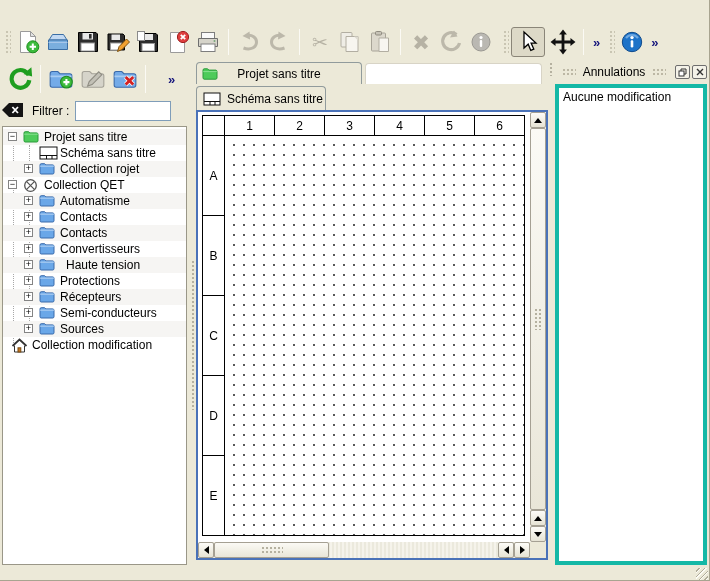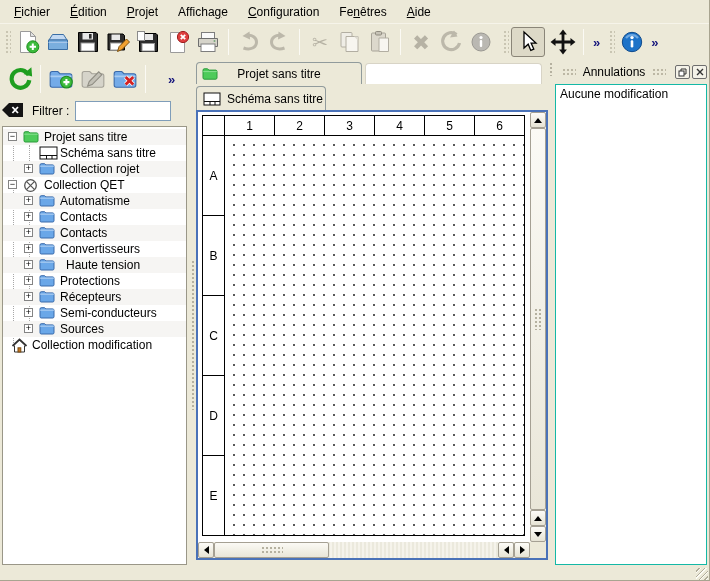--- a/index.html
+++ b/index.html
@@ -67,40 +67,31 @@
   .grip-h{width:22px;height:9px;background-image:radial-gradient(circle,#b5b1a0 1px,transparent 1.3px);background-size:4px 4px;}
   .arr{width:0;height:0;}
   .arr.up{border-left:4px solid transparent;border-right:4px solid transparent;border-bottom:5px solid #000;}
   .arr.down{border-left:4px solid transparent;border-right:4px solid transparent;border-top:5px solid #000;}
   .arr.left{border-top:4px solid transparent;border-bottom:4px solid transparent;border-right:5px solid #000;}
   .arr.right{border-top:4px solid transparent;border-bottom:4px solid transparent;border-left:5px solid #000;}
   
   .splitter{position:absolute;width:6px;}
   .split-grip{position:absolute;left:1px;width:4px;background-image:radial-gradient(circle,#b5b1a0 1px,transparent 1.3px);background-size:4px 4px;}
   
-  .undo-list{flex:1;margin:2px 3px;border:1px solid #14b8a6;background:#fff;padding:2px 4px;}
+  .undo-list{flex:1;margin:2px 3px;border:4px solid #14b8a6;background:#fff;padding:2px 4px;}
   
   .statusbar{position:absolute;left:0;top:567px;width:100%;height:14px;background:#ece9d8;}
   .size-grip{position:absolute;right:1px;bottom:1px;width:12px;height:12px;
     background:repeating-linear-gradient(135deg,transparent 0 2px,#b1ac9a 2px 3px,#fdfcf6 3px 4px);}
 </style>
 </head>
 <body>
 
 <div class="window">
 
-  <div class="menubar" id="menubar">
-      <div class="menu-item"><u>F</u>ichier</div>
-      <div class="menu-item"><u>É</u>dition</div>
-      <div class="menu-item"><u>P</u>rojet</div>
-      <div class="menu-item">Afficha<u>g</u>e</div>
-      <div class="menu-item"><u>C</u>onfiguration</div>
-      <div class="menu-item">Fe<u>n</u>êtres</div>
-      <div class="menu-item"><u>A</u>ide</div>
-    </div>
 
   <div class="toolbar">
     <span class="tb-handle"></span>
     <button class="tb-btn">
         <span>
           <svg width="24" height="24" viewBox="0 0 24 24">
             <path d="M4.5 1.5h10l5 5v16h-15z" fill="#fefefe" stroke="#9a9a9a"></path>
             <path d="M14.5 1.5l5 5h-5z" fill="#e2e2e2" stroke="#9a9a9a"></path>
             <circle cx="16.8" cy="16.8" r="6" fill="#3cbb3c" stroke="#1e8e1e"></circle>
             <path d="M16.8 13.6v6.4M13.6 16.8h6.4" stroke="#fff" stroke-width="2"></path>

